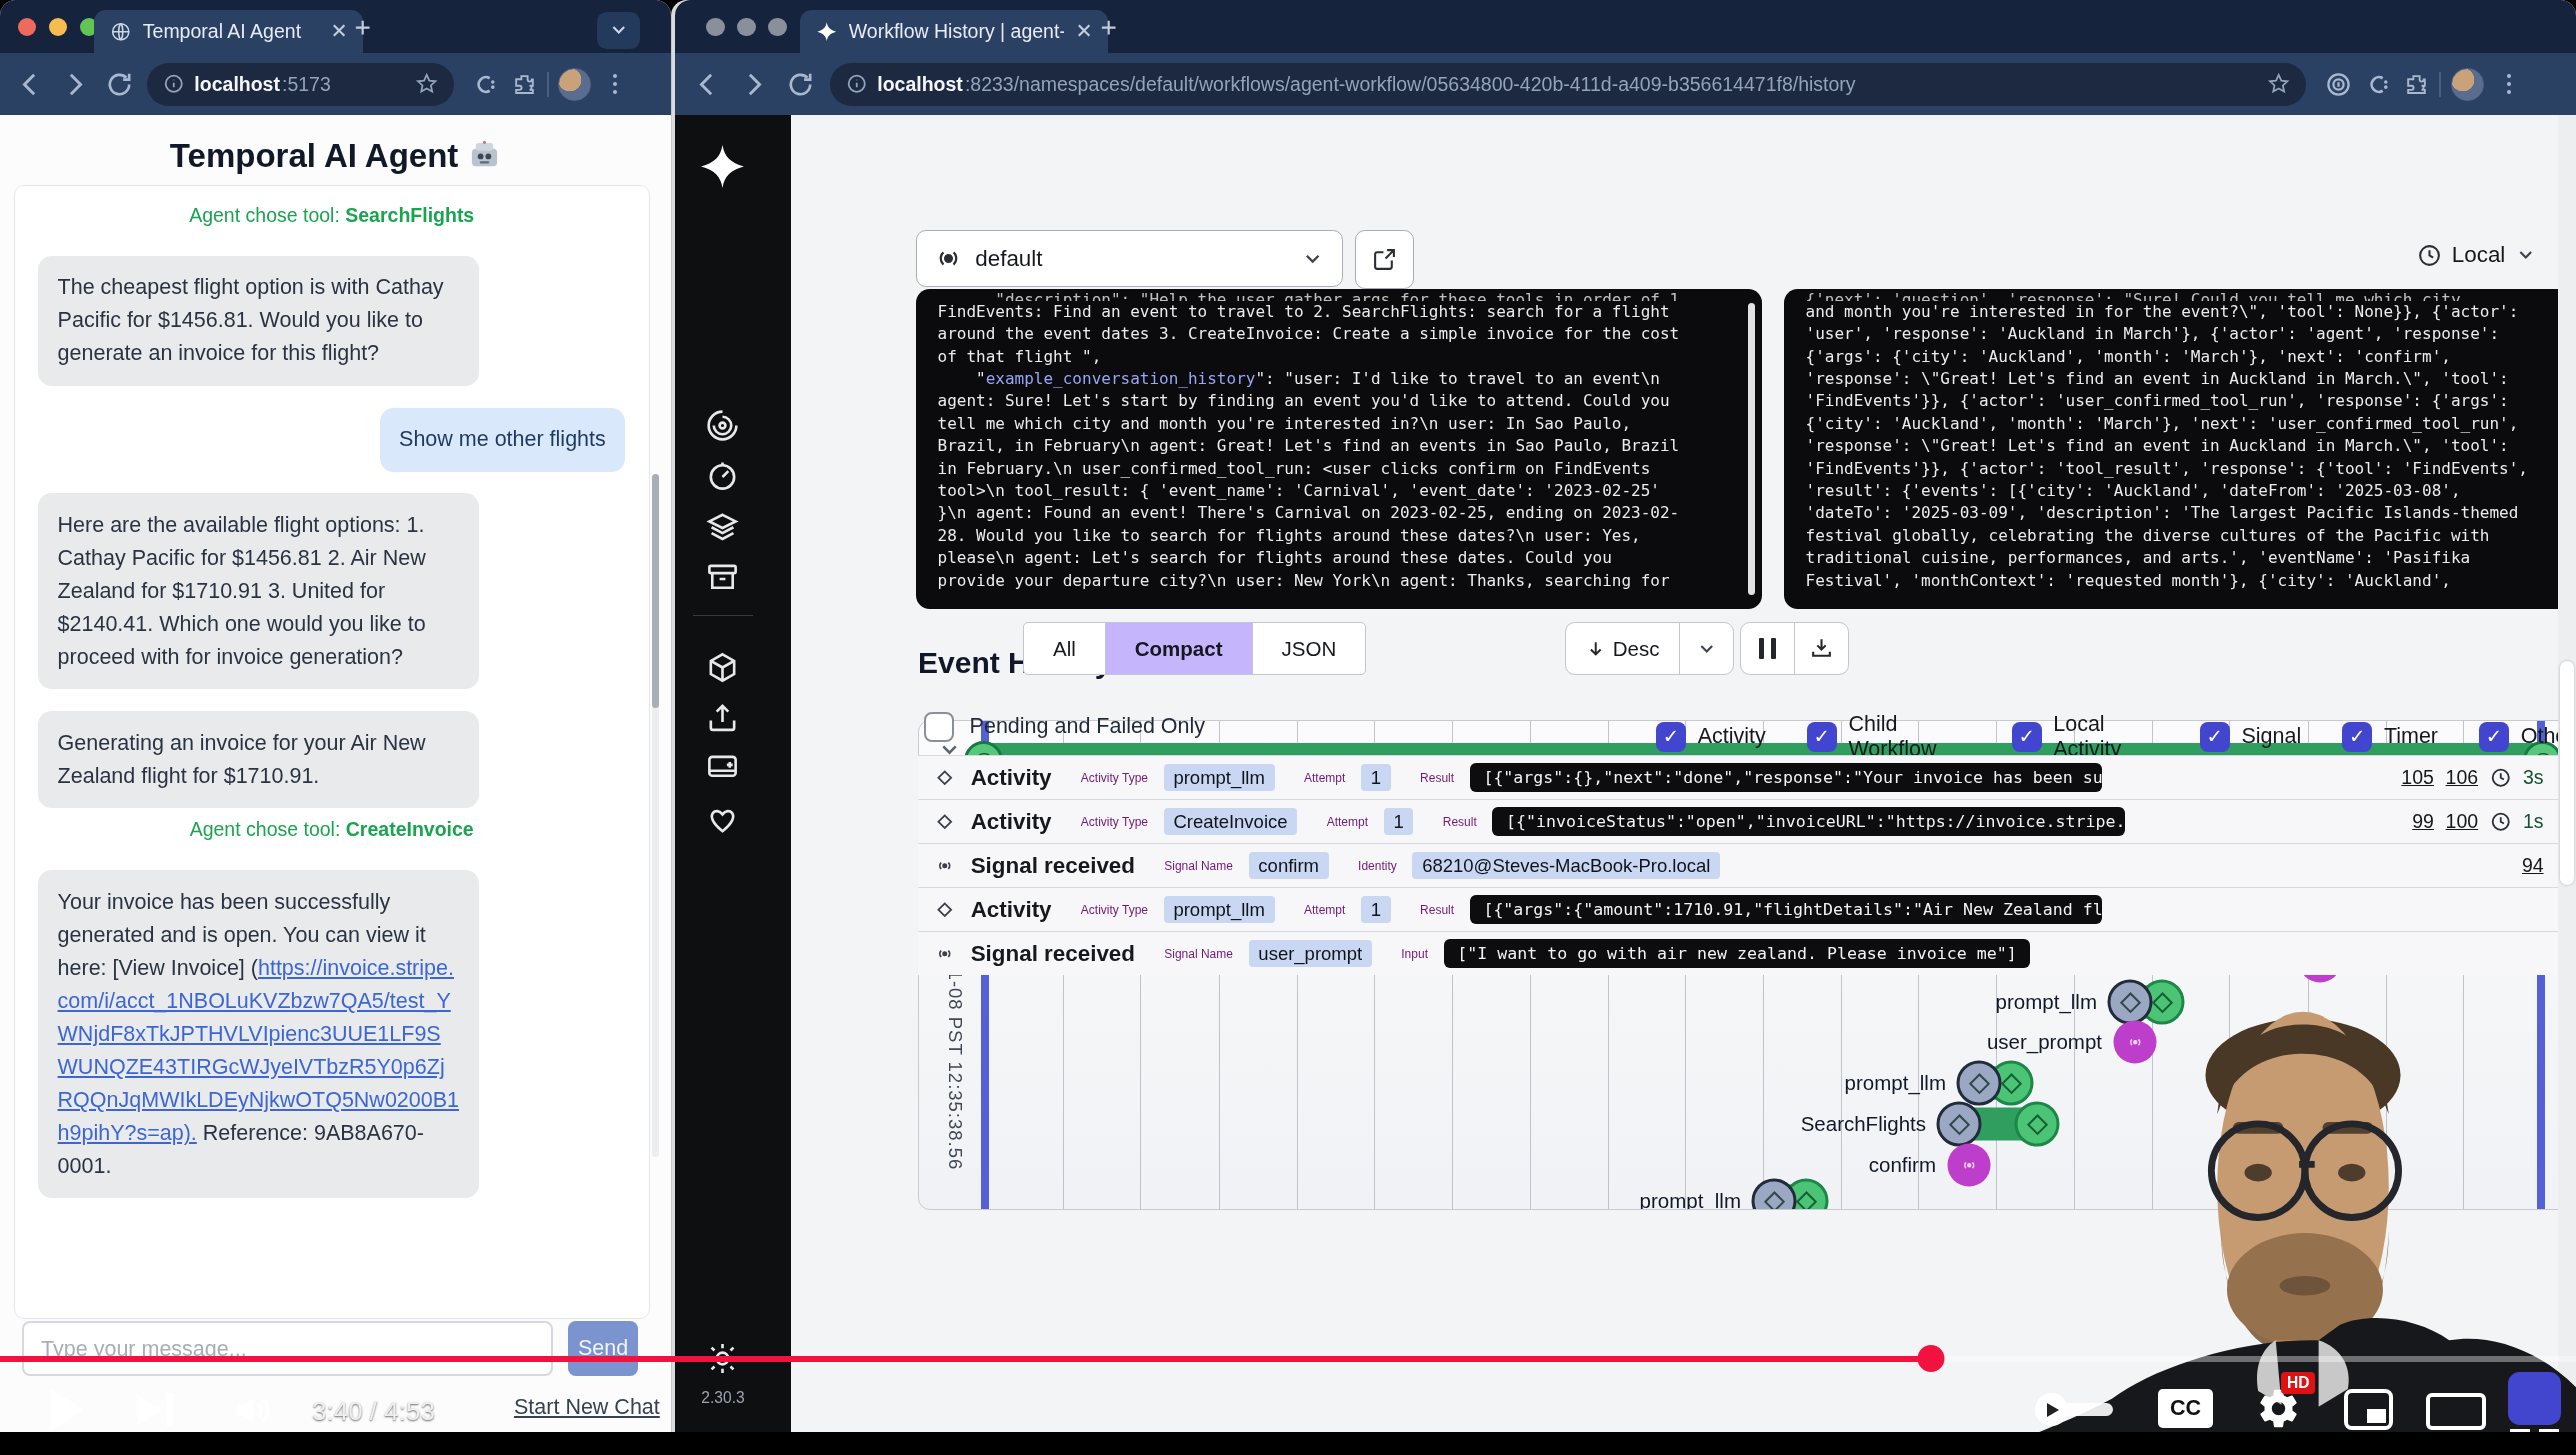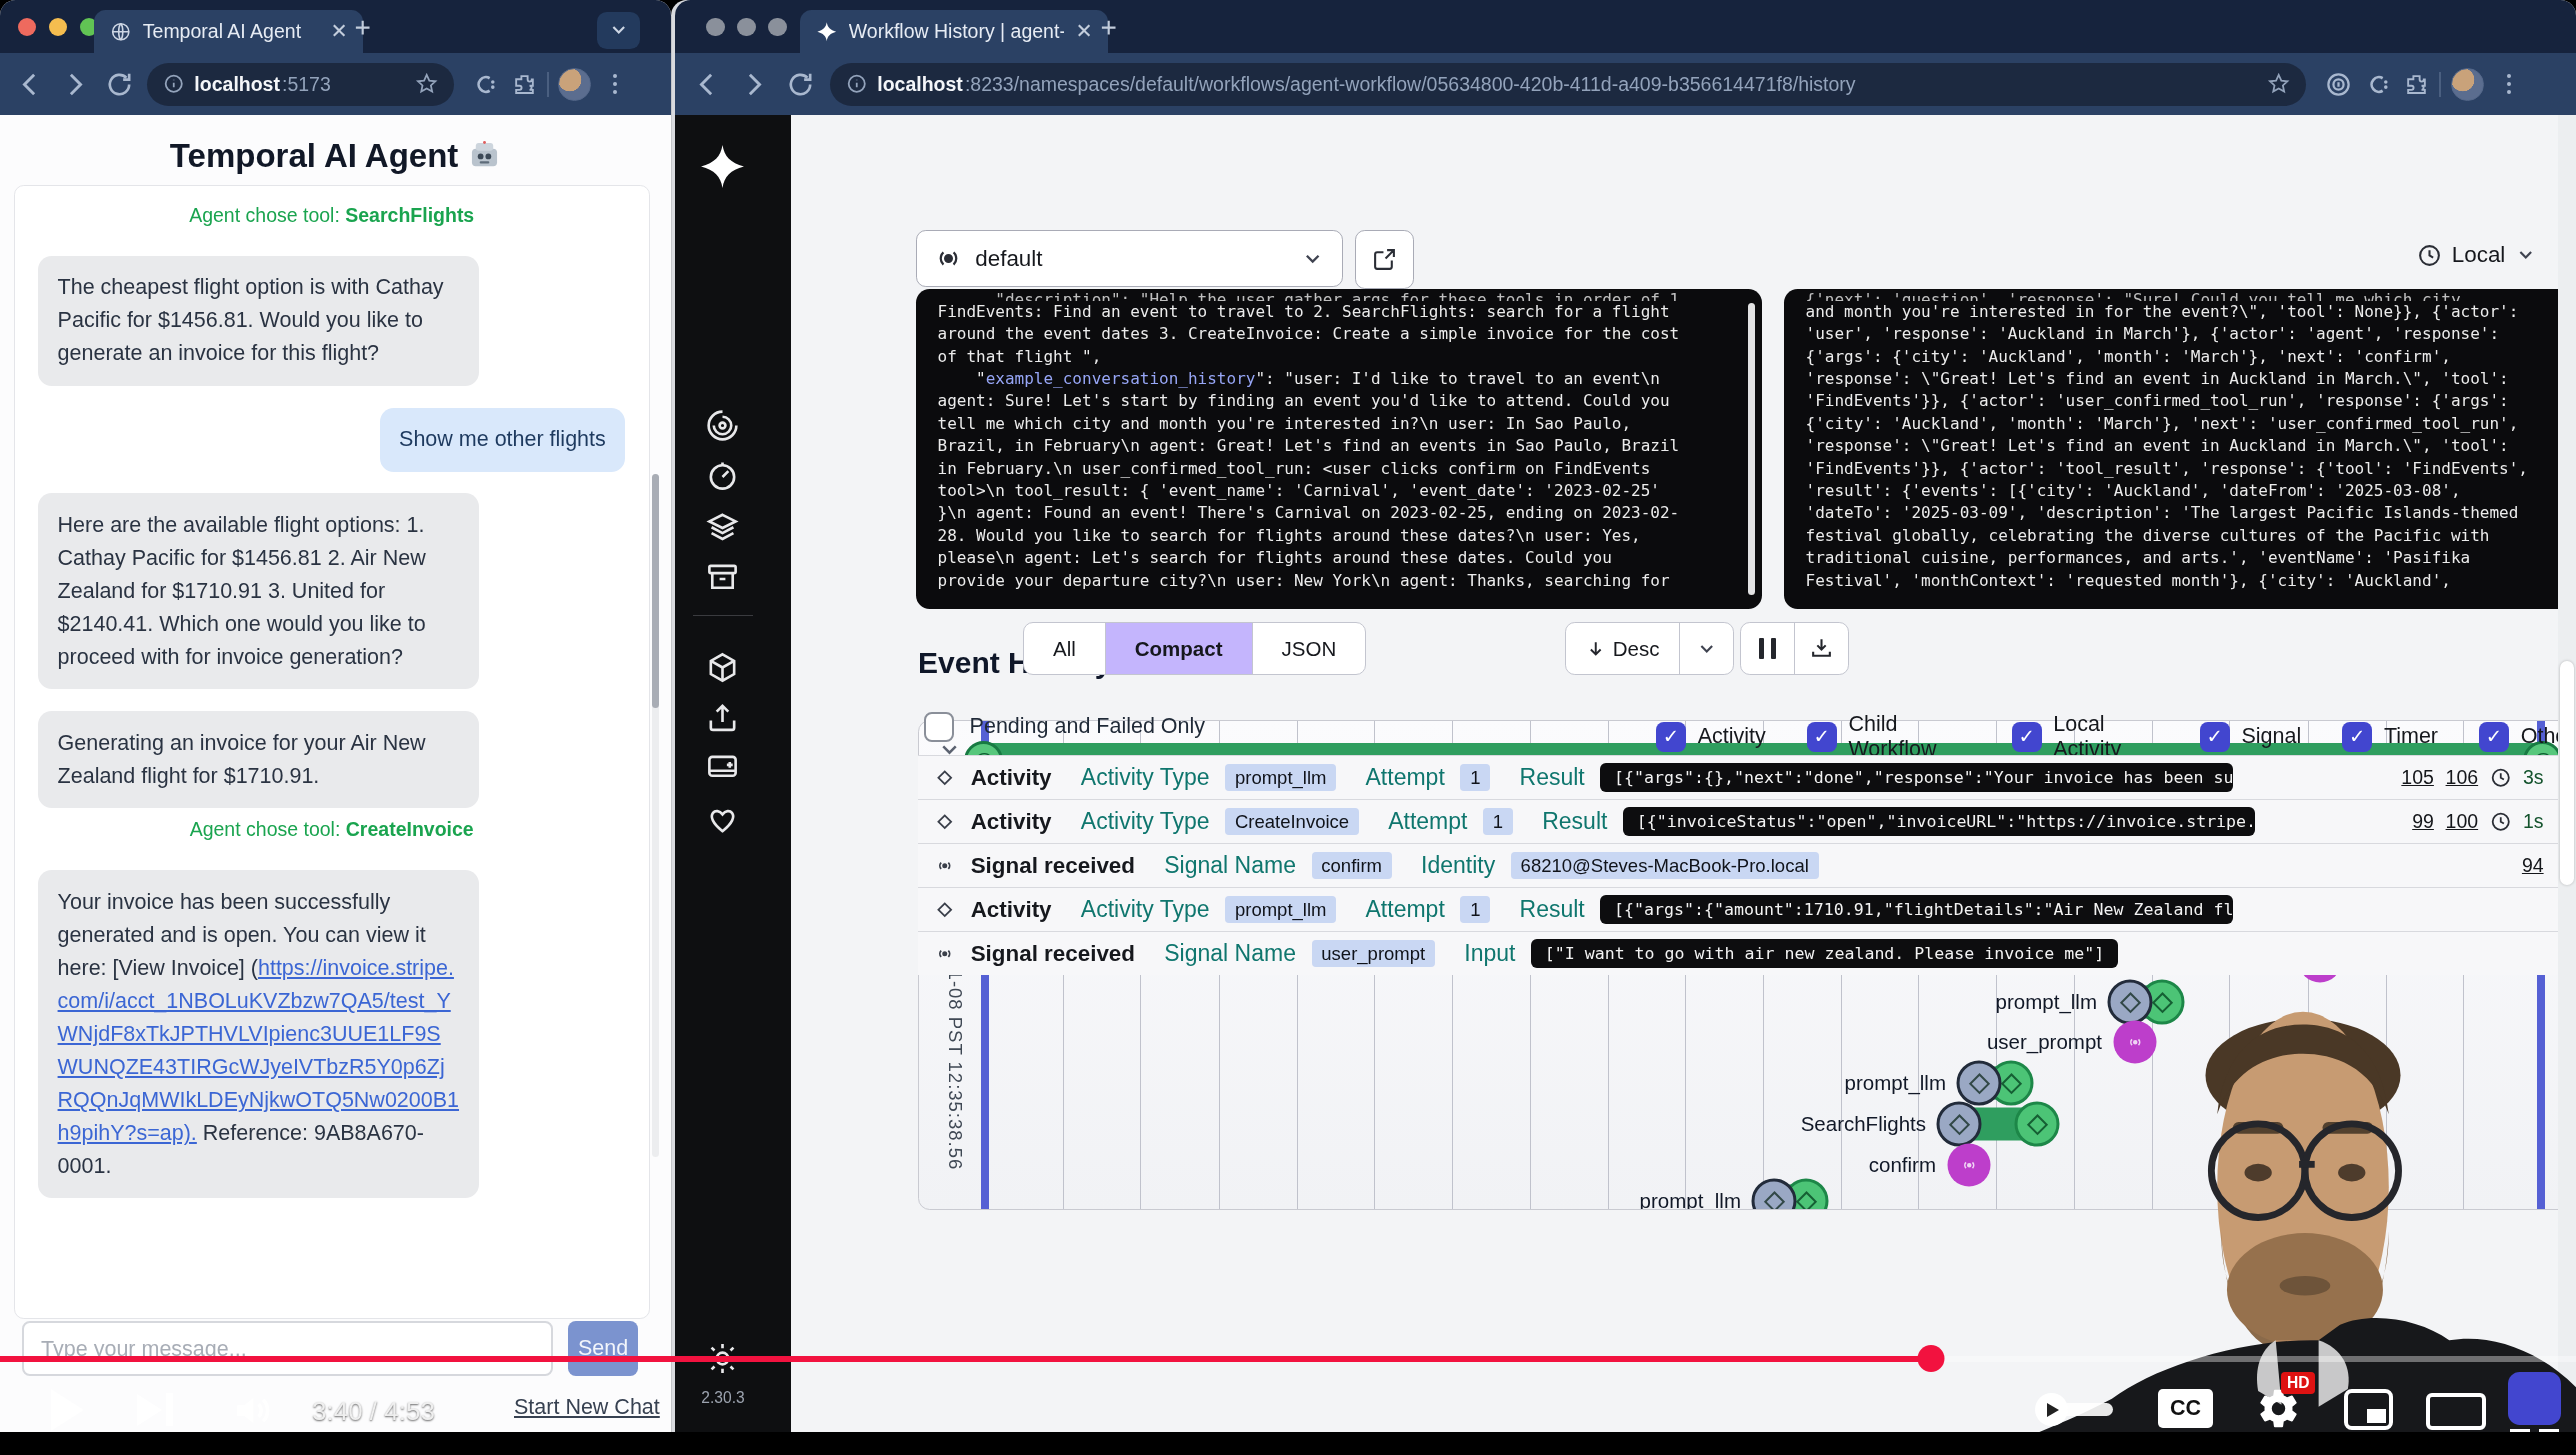--- a/index.html
+++ b/index.html
@@ -94,21 +94,21 @@
   .datelbl{position:absolute;writing-mode:vertical-rl;font-size:18.5px;color:#3f4854;letter-spacing:1px;}
   .ev-label{position:absolute;font-size:20.5px;color:#111827;white-space:nowrap;transform:translateY(-50%);}
   .mk{position:absolute;box-sizing:border-box;border-radius:50%;width:45px;height:45px;transform:translate(-50%,-50%);}
   .mk.gray{background:#9aa8c4;border:3.9px solid #222b3a;}
   .mk.green{background:#4cc476;border:3.9px solid #1d8748;}
   .mk.mag{width:43px;height:43px;background:#bd3ecb;border:none;display:flex;align-items:center;justify-content:center;}
   .mk .dia{position:absolute;left:50%;top:50%;width:10.7px;height:10.7px;transform:translate(-50%,-50%) rotate(45deg);
            border:2px solid rgba(15,40,30,.75);}
   .connector{position:absolute;height:33px;background:#2f9e5f;transform:translateY(-50%);border-radius:3.9px;}
 
-  .seg{position:absolute;left:232px;top:507px;height:51px;display:flex;border:1px solid #c3c5cf;border-radius:10px;
+  .seg{position:absolute;left:232px;top:507px;height:51px;display:flex;border:1px solid #c3c5cf;border-radius:5px;
        background:#fff;overflow:hidden;font-size:20.5px;color:#16181d;}
   .seg div{display:flex;align-items:center;padding:0 29px;border-left:1px solid #c3c5cf;}
   .seg div:first-child{border-left:none;}
   .seg .active{background:#c4b5fd;font-weight:bold;}
   .descbtn{position:absolute;left:774px;top:507px;height:51px;display:flex;border:1px solid #c3c5cf;border-radius:9.8px;
            background:#fff;font-size:20.5px;color:#16181d;align-items:stretch;}
   .descbtn .lbl{display:flex;align-items:center;gap:7.8px;padding:0 19.5px;}
   .descbtn .cv{display:flex;align-items:center;padding:0 15.6px;border-left:1px solid #c3c5cf;color:#3f4350;}
   .pdgrp{position:absolute;left:949px;top:507px;height:51px;display:flex;border:1px solid #c3c5cf;border-radius:9.8px;background:#fff;}
   .pdgrp .cell{width:53px;display:flex;align-items:center;justify-content:center;border-left:1px solid #c3c5cf;color:#24262c;}
@@ -121,21 +121,21 @@
   .cbox.on{background:#4246cf;color:#fff;display:flex;align-items:center;justify-content:center;}
   .pending{position:absolute;left:133px;top:11.7px;display:flex;align-items:center;gap:15.6px;font-size:21.5px;color:#1f2937;}
   .typechecks{position:absolute;left:865px;top:11.7px;display:flex;align-items:center;gap:19.5px;font-size:21.5px;color:#16181d;}
   .typechecks .item{display:flex;align-items:center;gap:11.7px;margin-right:21.5px;}
 
   .rows{position:absolute;left:127px;top:640px;width:1708px;}
   .erow{display:flex;align-items:center;height:44px;border-top:1px solid #d8d9de;background:#f7f7f9;
         padding:0 23.4px 0 15.6px;gap:15.6px;box-sizing:border-box;}
   .erow .kind-ic{width:21.5px;height:21.5px;color:#3a3f4a;flex:none;}
   .erow .lbl{font-size:22.4px;font-weight:bold;color:#16181d;white-space:nowrap;}
-  .erow .fk{font-size:23px;color:#0f766e;margin-left:13.7px;white-space:nowrap;text-align:right;}
+  .erow .fk{font-size:12px;color:#701a75;margin-left:13.7px;white-space:nowrap;text-align:right;}
   .erow .chip{background:#c9d7f3;border-radius:3.9px;padding:2.9px 9.8px;font-size:18.5px;color:#10131a;white-space:nowrap;}
   .erow .codepill{background:#0d0d0f;border-radius:5.9px;padding:4.9px 13.7px;font-size:16.6px;color:#f3f3f3;
                   white-space:nowrap;overflow:hidden;max-width:605px;}
   .erow .right{margin-left:auto;display:flex;align-items:center;gap:11.7px;padding-right:59px;}
   .erow .evlink{font-size:19.5px;color:#14161a;text-decoration:underline;}
   .erow .dur{font-size:19.5px;color:#14532d;}
   .erow .clock{width:21.5px;height:21.5px;color:#2a2d35;}
 
   .page-sb{position:absolute;right:0;top:0;width:17.6px;height:1317px;background:#eceef0;}
   .page-sb .thumb{position:absolute;left:2px;top:546px;width:13.7px;height:224px;background:#fff;border-radius:6.8px;box-shadow:0 0 2.9px rgba(0,0,0,.25);}

